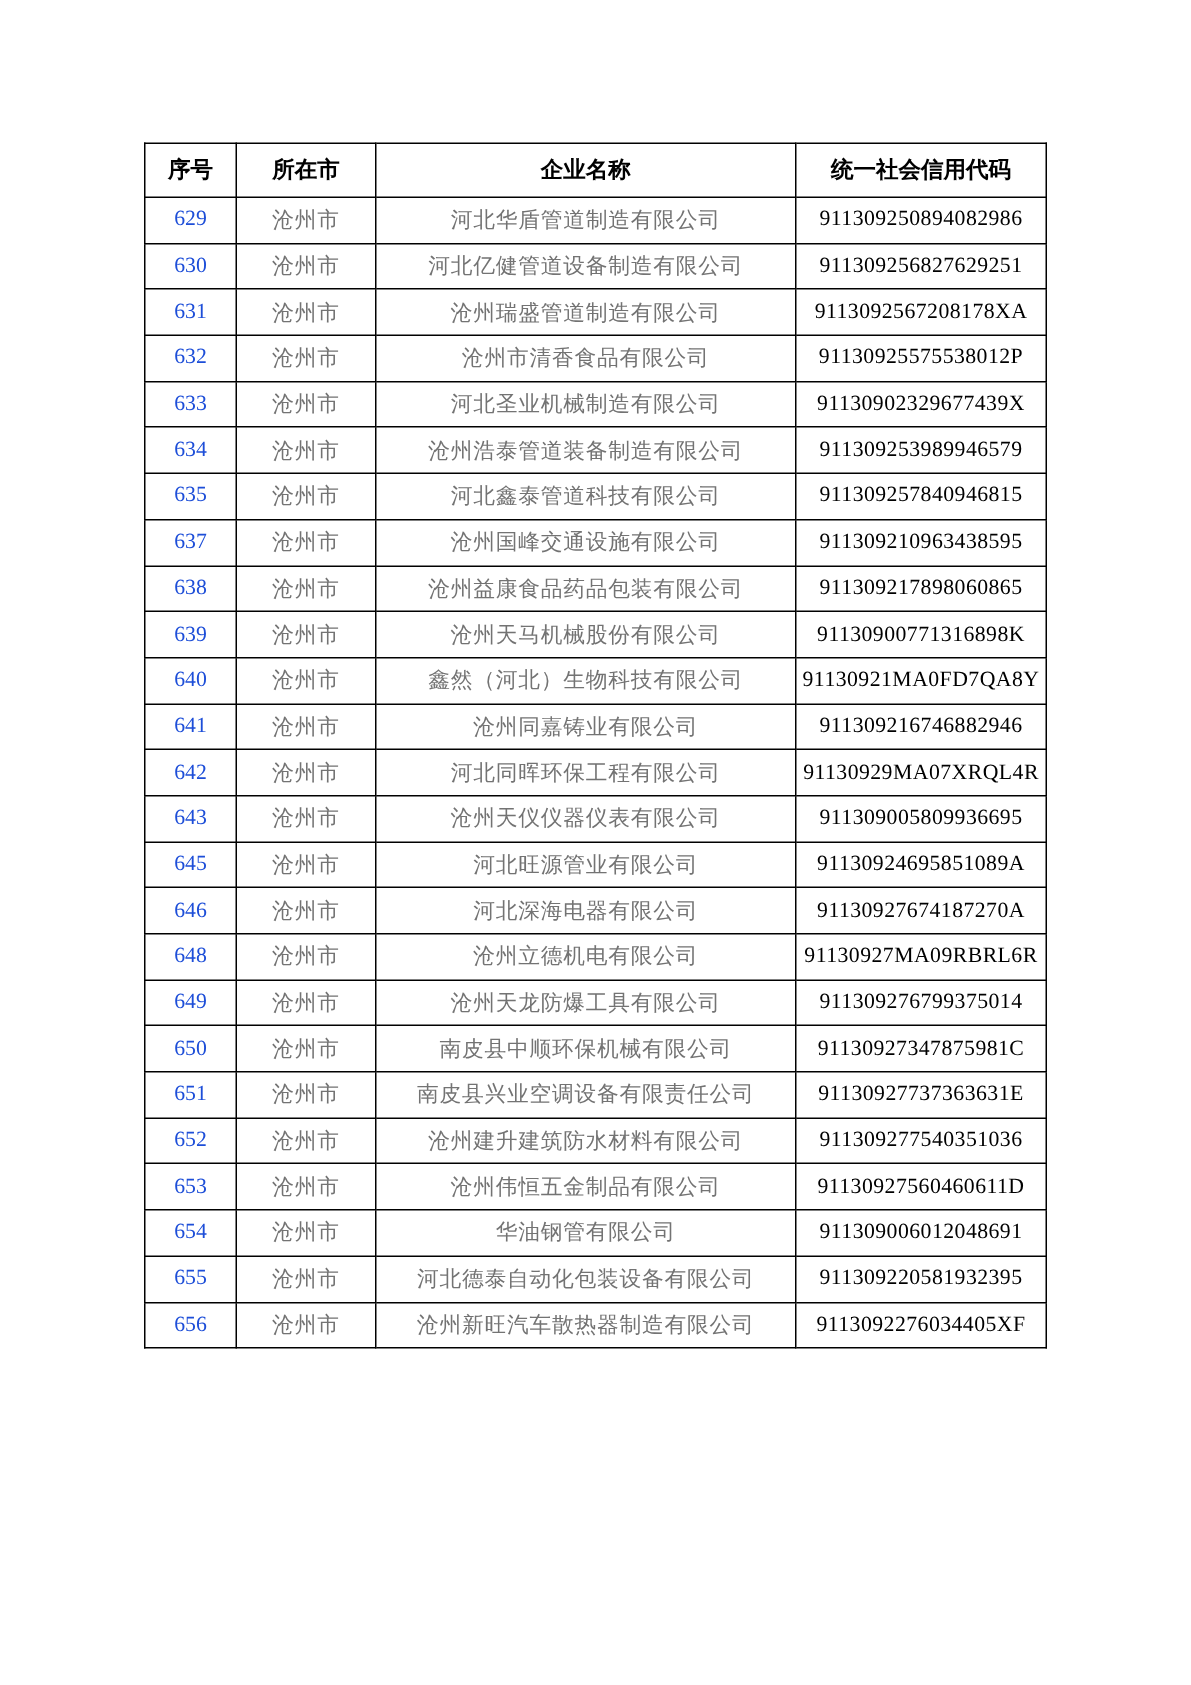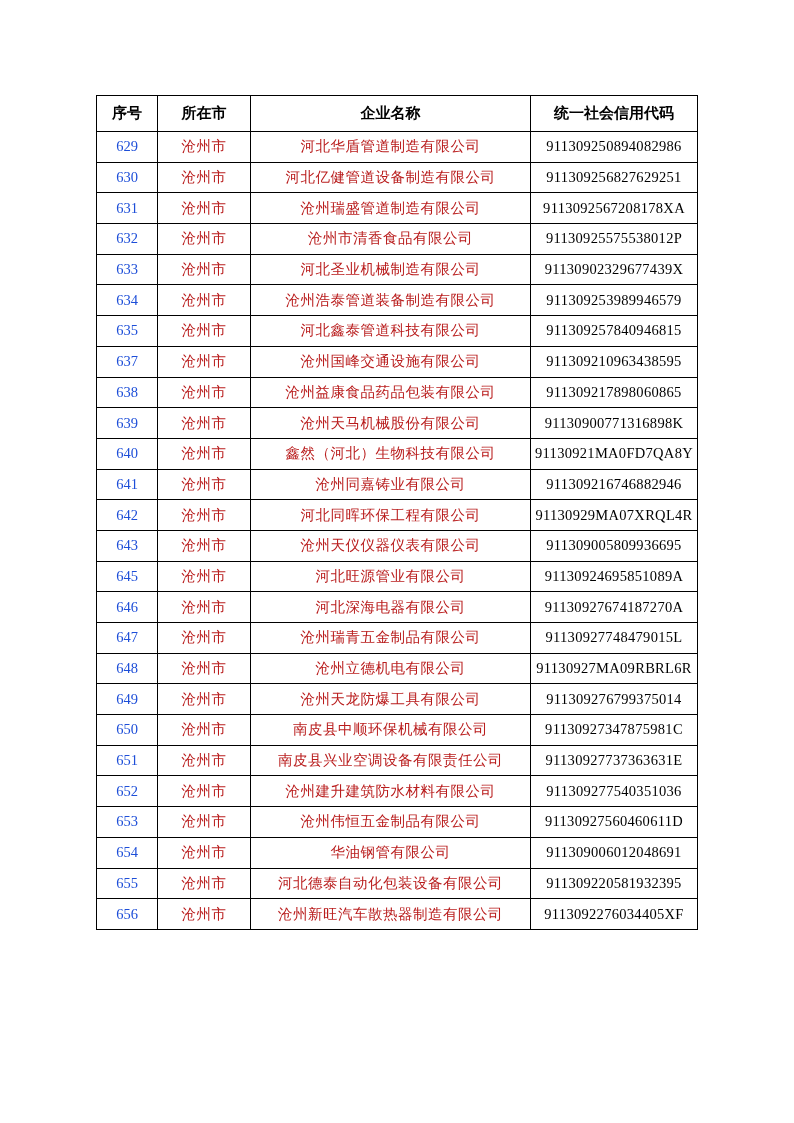--- a/index.html
+++ b/index.html
@@ -43,21 +43,21 @@
     height: 30.7px;
     font-size: 14.5px;
   }
   td.cell-no {
     font-family: "Liberation Serif", "DejaVu Serif", serif;
     font-size: 14px;
     color: #1d4ed8;
   }
   td.cell-city, td.cell-name {
     font-family: "Liberation Serif", "DejaVu Serif", serif;
-    color: #b91c1c;
+    color: #737373;
     letter-spacing: 0.5px;
   }
   td.cell-code {
     font-family: "Liberation Serif", "DejaVu Serif", serif;
     font-size: 15px;
     color: #000000;
     letter-spacing: 0.3px;
   }
 </style>
 </head>
@@ -187,26 +187,20 @@
       <td class="cell-code">91130924695851089A</td>
     </tr>
 
     <tr>
       <td class="cell-no">646</td>
       <td class="cell-city">沧州市</td>
       <td class="cell-name">河北深海电器有限公司</td>
       <td class="cell-code">91130927674187270A</td>
     </tr>
 
-    <tr>
-      <td class="cell-no">647</td>
-      <td class="cell-city">沧州市</td>
-      <td class="cell-name">沧州瑞青五金制品有限公司</td>
-      <td class="cell-code">91130927748479015L</td>
-    </tr>
 
     <tr>
       <td class="cell-no">648</td>
       <td class="cell-city">沧州市</td>
       <td class="cell-name">沧州立德机电有限公司</td>
       <td class="cell-code">91130927MA09RBRL6R</td>
     </tr>
 
     <tr>
       <td class="cell-no">649</td>

